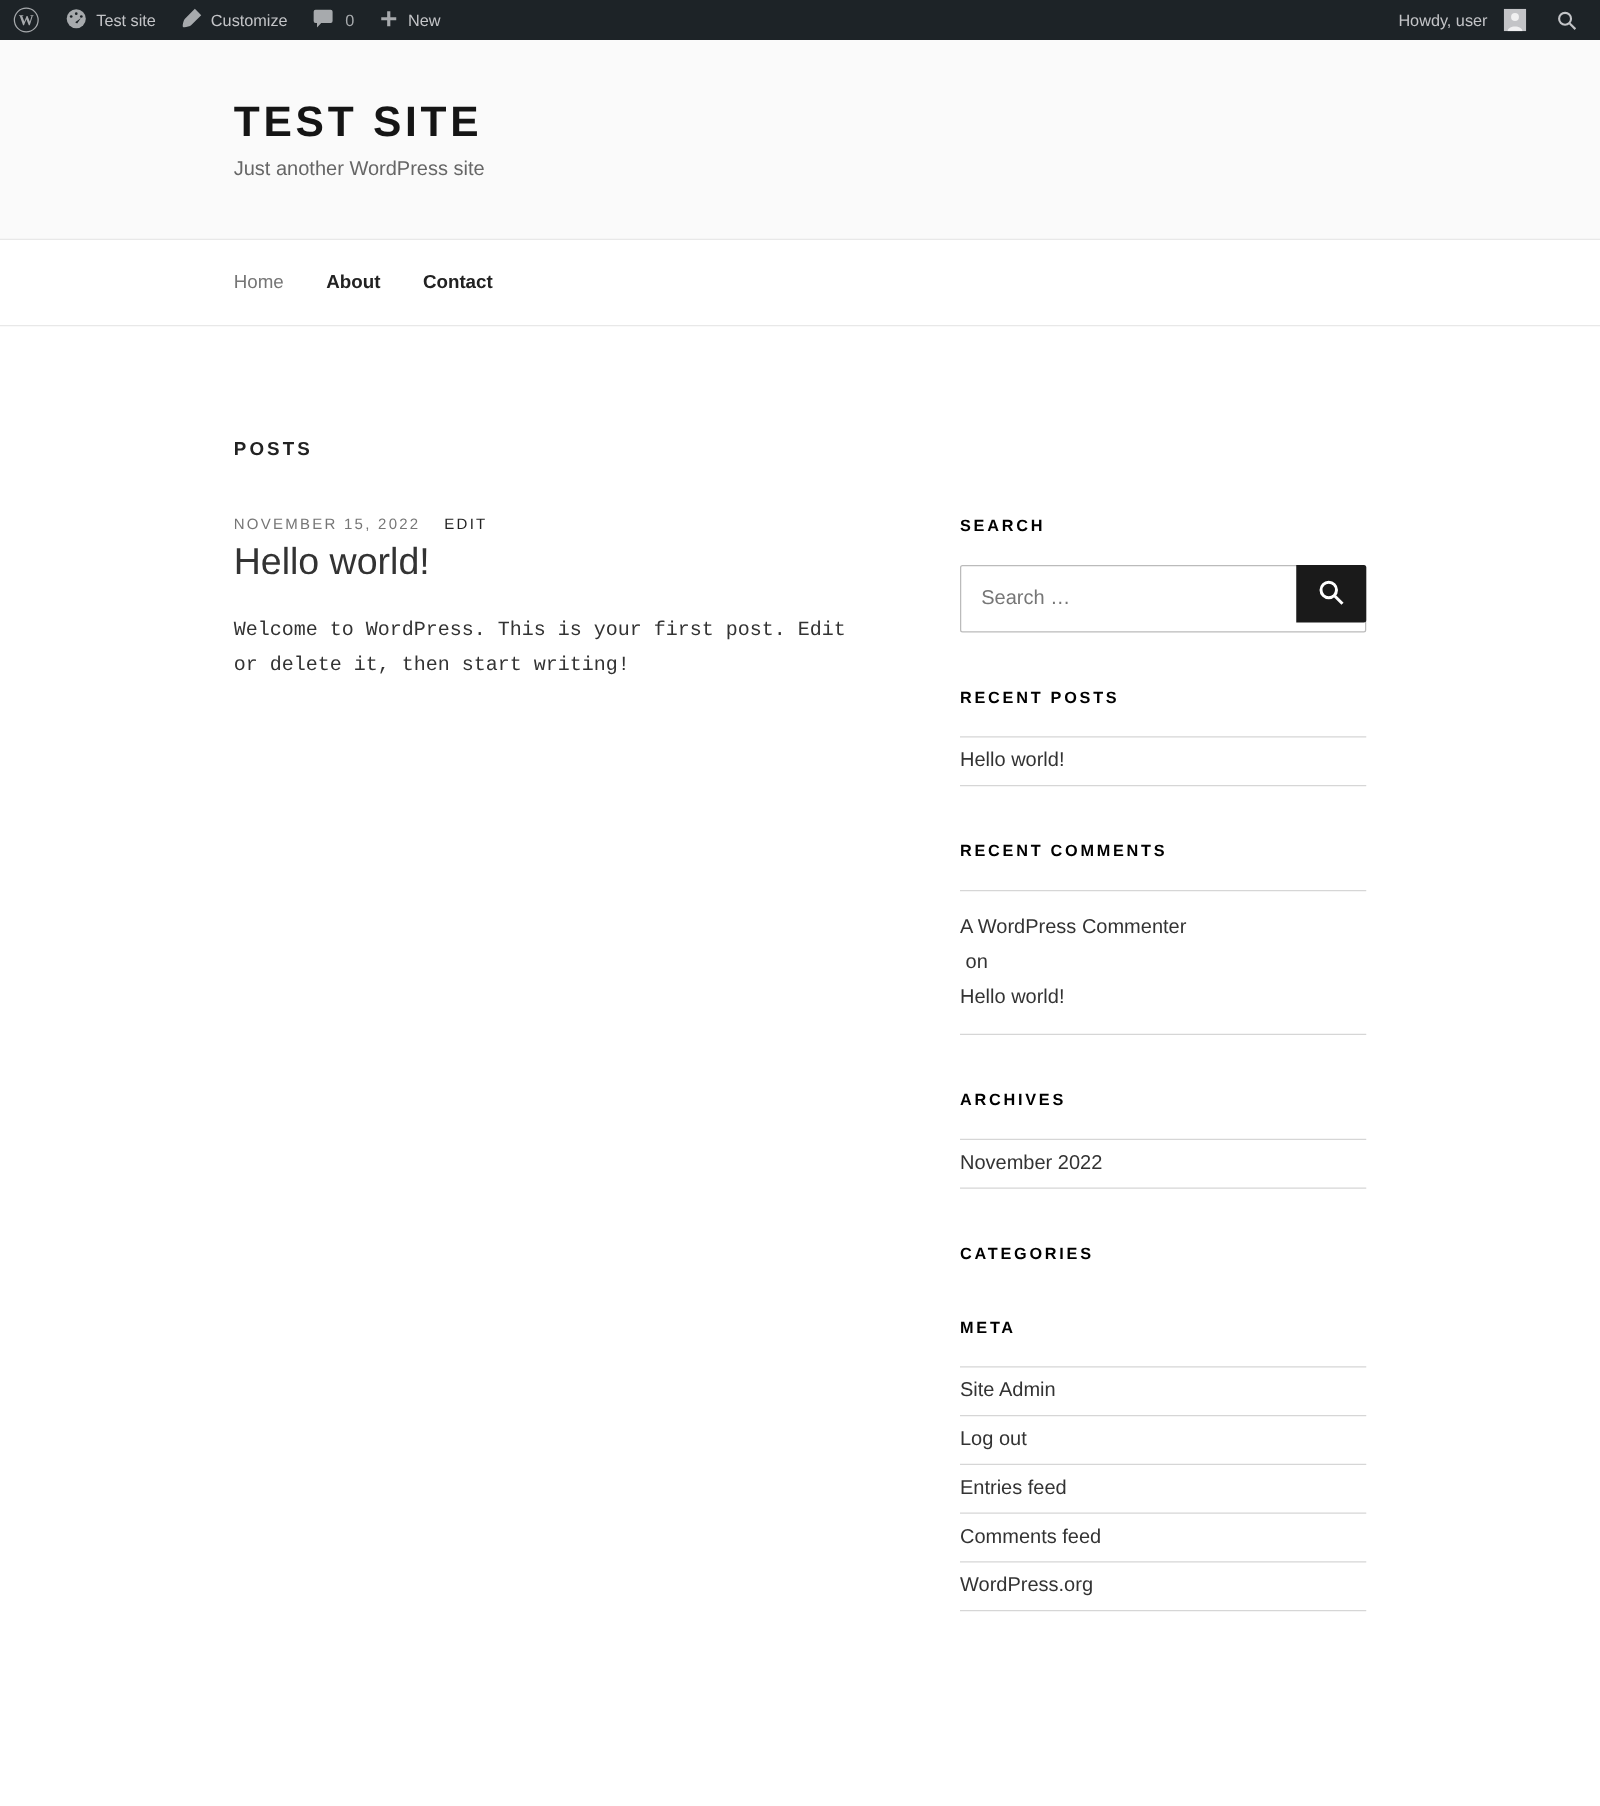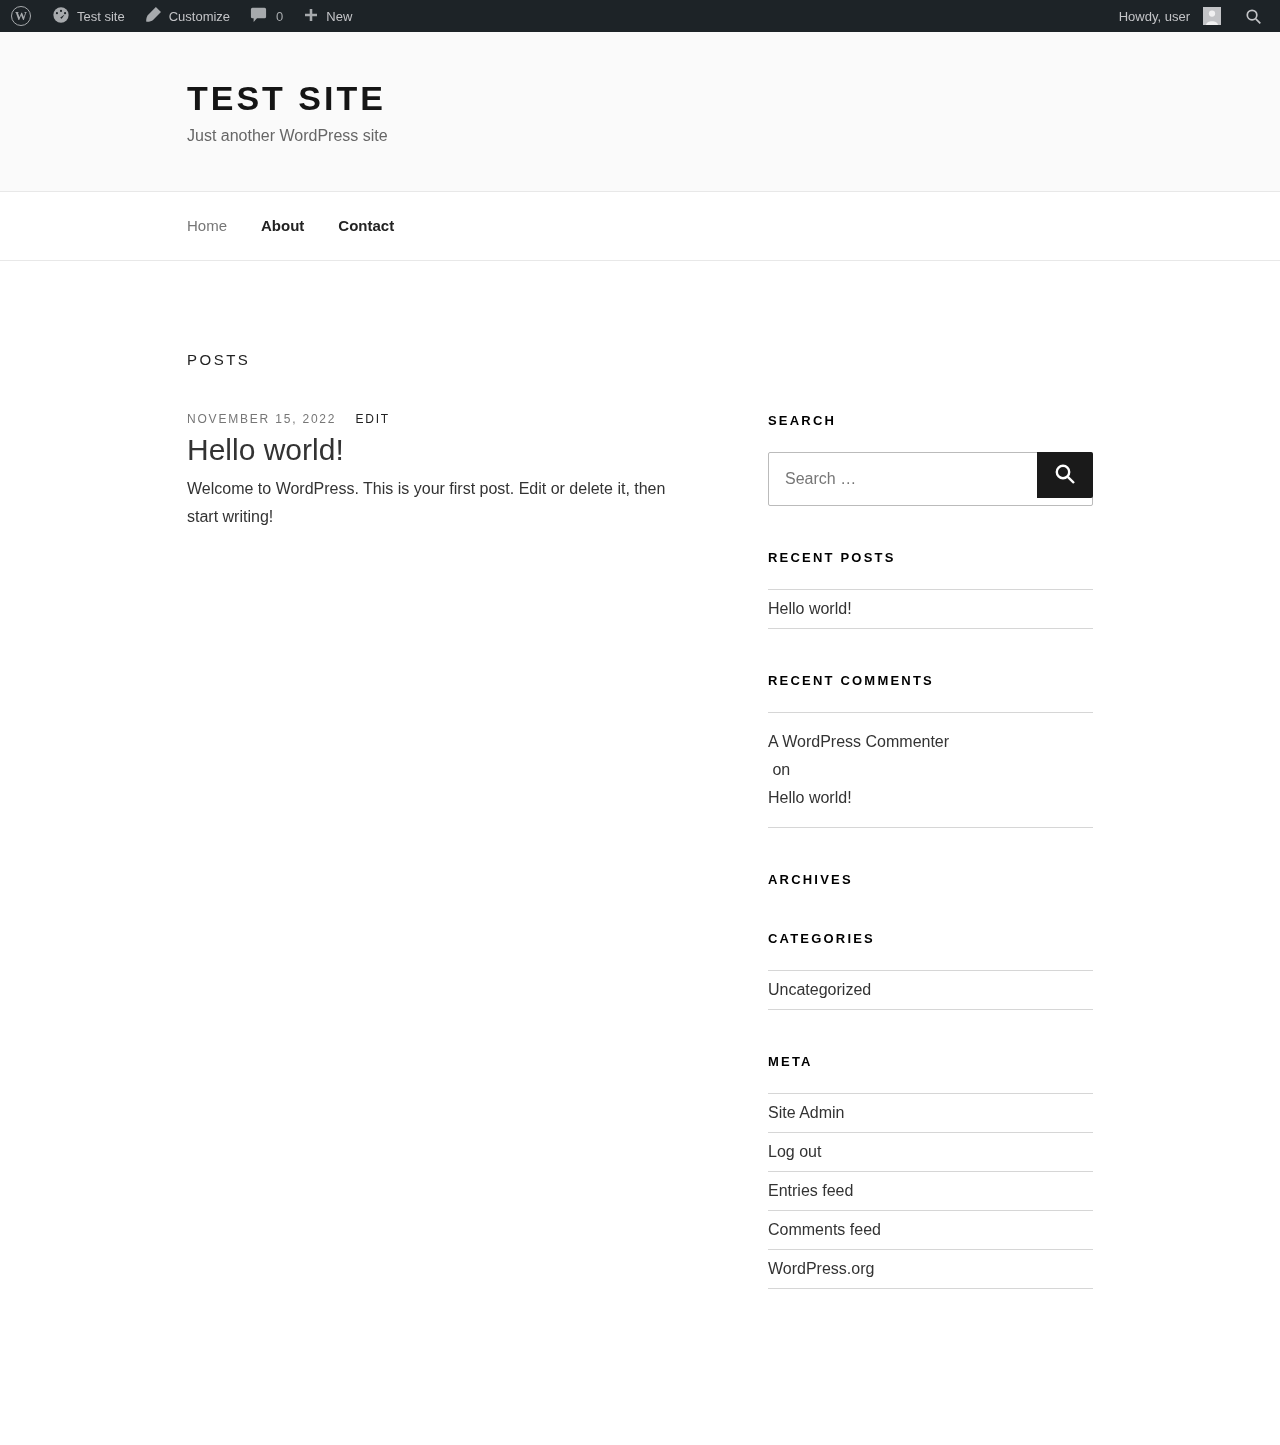--- a/index.html
+++ b/index.html
@@ -42,28 +42,28 @@
 
   
   .main-nav { background: #fff; border-bottom: 1px solid #e8e8e8; }
   .main-nav .wrap { display: flex; gap: 34px; padding: 25px 0 26px 0; }
   .nav-link { font-size: 15px; font-weight: 700; color: #222; }
   .nav-link.current { color: #767676; font-weight: 400; }
 
   
   .site-content { display: flex; justify-content: space-between; padding: 90px 0 112px 0; }
   .content-col { width: 505px; }
-  .page-title { font-size: 15px; font-weight: 400; letter-spacing: 2.5px; color: #222; }
+  .page-title { font-size: 15px; font-weight: 700; letter-spacing: 2.5px; color: #222; }
   .post { margin-top: 44px; }
   .entry-meta { font-size: 12px; font-weight: 400; letter-spacing: 1.8px; }
   .posted-on { color: #767676; }
   .edit-link { color: #222; margin-left: 14px; }
   .entry-title { margin-top: 7px; font-size: 30px; font-weight: 400; }
   .entry-title a { color: #333; }
-  .entry-body { margin-top: 8px; font-size: 16px; line-height: 1.72; color: #333; }
+  .entry-body { margin-top: 24px; font-size: 16px; line-height: 1.72; color: #333; font-family: Liberation Mono, monospace; }
 
   
   .sidebar-col { width: 325px; padding-top: 62px; }
   .widget { margin-bottom: 44px; }
   .widget-title { font-size: 13px; font-weight: 800; letter-spacing: 2.2px; color: #000000; margin-bottom: 24px; }
   .search-form { position: relative; margin-top: 23px; }
   .search-field {
     width: 100%; height: 54px; border: 1px solid #bbb; border-radius: 2px;
     font-size: 16px; color: #333; padding: 0 66px 0 16px; background: #fff;
     font-family: "Liberation Sans", sans-serif; outline: none;
@@ -207,29 +207,29 @@
       <h4 class="widget-title">RECENT COMMENTS</h4>
       <ul>
         <li>
           <span class="wtext"><a style="color:#333">A WordPress Commenter</a><span class="sep-word" style="white-space:pre"> on </span><a style="color:#333">Hello world!</a></span>
         </li>
       </ul>
     </section>
 
     <section class="widget">
       <h4 class="widget-title">ARCHIVES</h4>
+      <ul>
+        <li>
+          <a>November 2022</a>
+        </li>
+      </ul>
     </section>
 
     <section class="widget">
       <h4 class="widget-title">CATEGORIES</h4>
-      <ul>
-        <li>
-          <a>Uncategorized</a>
-        </li>
-      </ul>
     </section>
 
     <section class="widget">
       <h4 class="widget-title">META</h4>
       <ul>
         <li>
           <a>Site Admin</a>
           </li>
         <li>
           <a>Log out</a>

